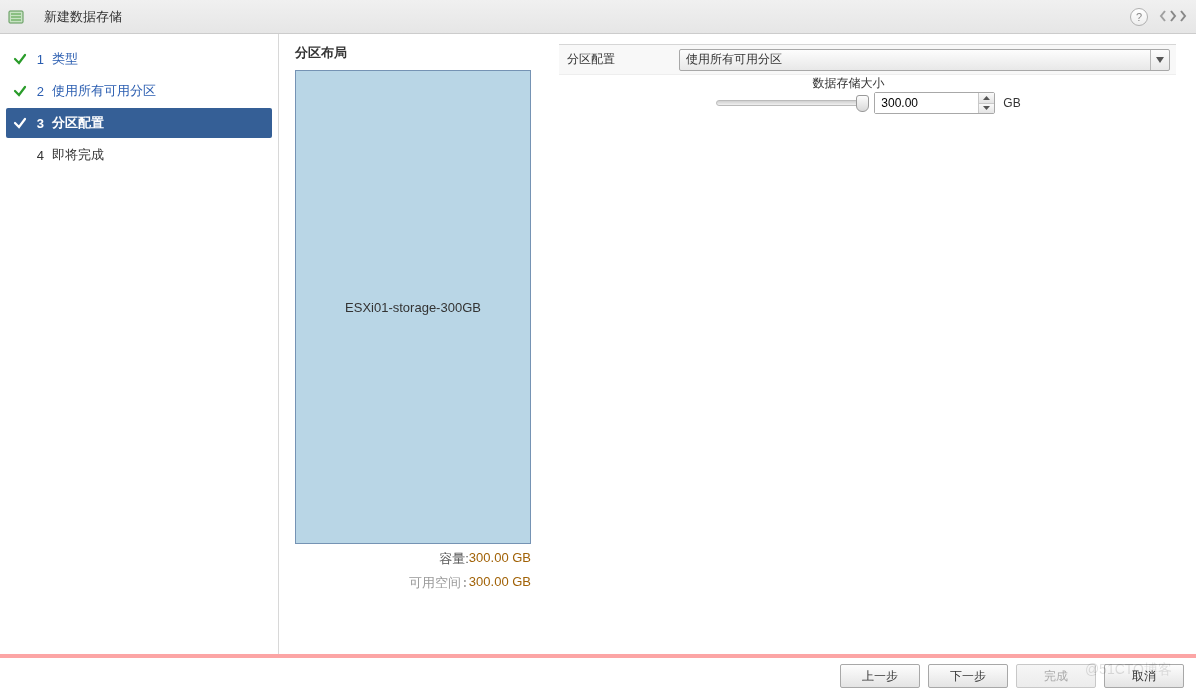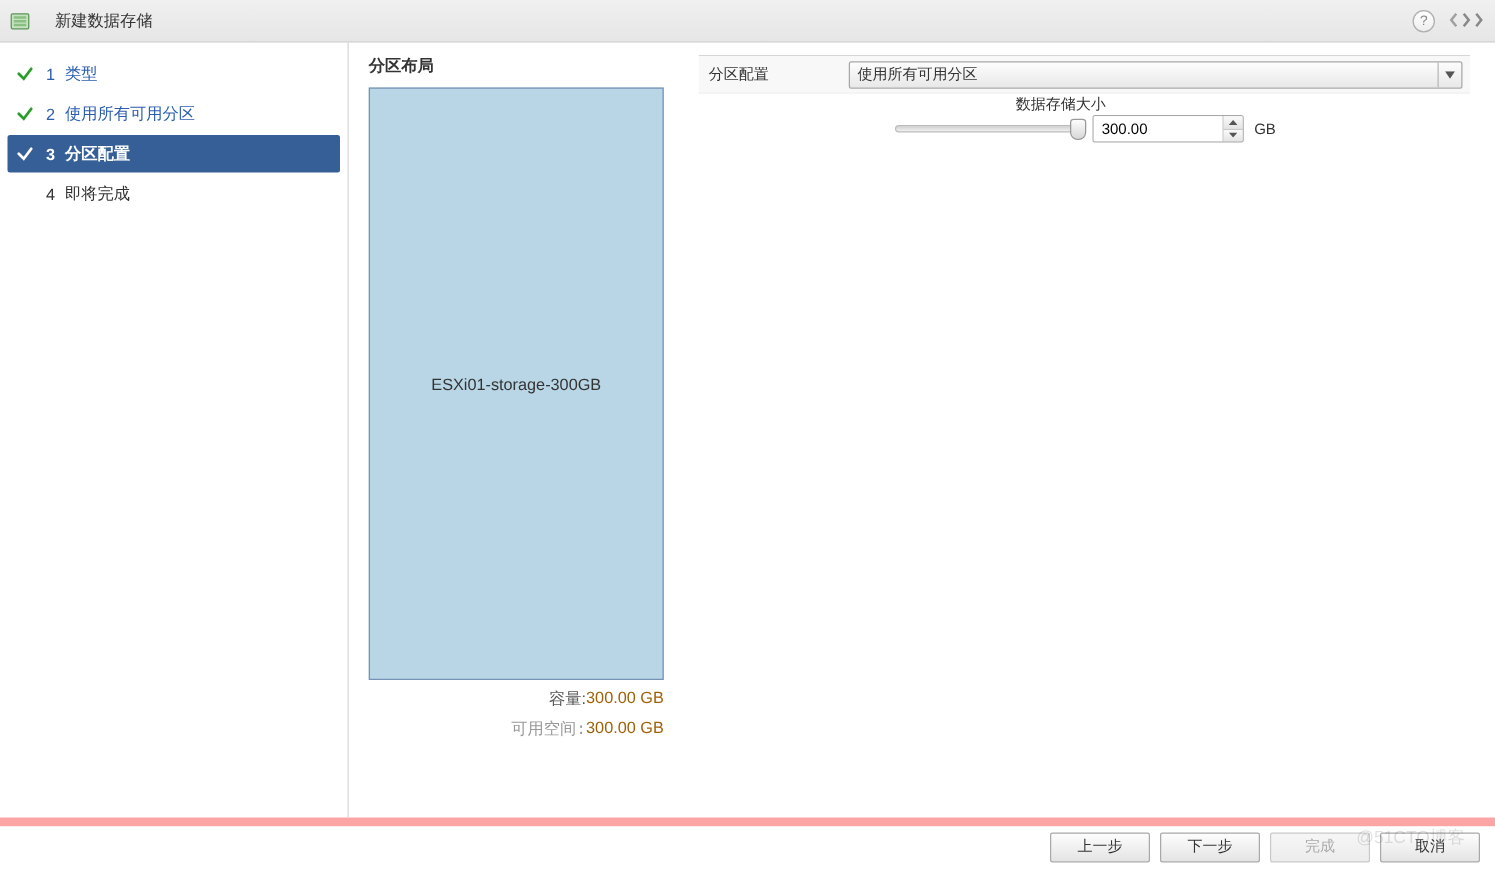--- a/index.html
+++ b/index.html
@@ -54,21 +54,21 @@
 
   .spinner { width: 121px; height: 22px; border: 1px solid #a8a8a8; display: flex; background: #fff; border-radius: 2px; }
   .spinner input { flex: 1; border: none; padding: 0 6px; font-size: 12px; outline: none; width: 100%; }
   .spinner .sp-btns { width: 16px; display: flex; flex-direction: column; border-left: 1px solid #c8c8c8; }
   .spinner .sp-btns div { flex: 1; display: flex; align-items: center; justify-content: center; background: linear-gradient(#fafafa,#e4e4e4); cursor: pointer; }
   .spinner .sp-btns div:first-child { border-bottom: 1px solid #c8c8c8; }
   .spinner .sp-btns svg { fill: #555; }
 
   .unit { font-size: 12px; color: #333; }
 
-  .footer { height: 40px; border-top: 7px solid #fca5a5; display: flex; align-items: center; justify-content: flex-end; padding: 0 12px; gap: 8px; background: #fff; }
+  .footer { height: 40px; border-top: 4px solid #fca5a5; display: flex; align-items: center; justify-content: flex-end; padding: 0 12px; gap: 8px; background: #fff; }
   .btn { min-width: 80px; height: 24px; border: 1px solid #a8a8a8; background: linear-gradient(#fdfdfd,#e4e4e4); border-radius: 2px; font-size: 12px; color: #333; cursor: pointer; }
   .btn:disabled { color: #aaa; cursor: default; background: linear-gradient(#f6f6f6,#ececec); border-color: #c8c8c8; }
 
   .watermark { position: absolute; right: 24px; bottom: 16px; font-size: 14px; color: rgba(0,0,0,0.12); pointer-events: none; }
 </style>
 </head>
 <body>
 
 <div class="titlebar">
   <span class="datastore-icon">

